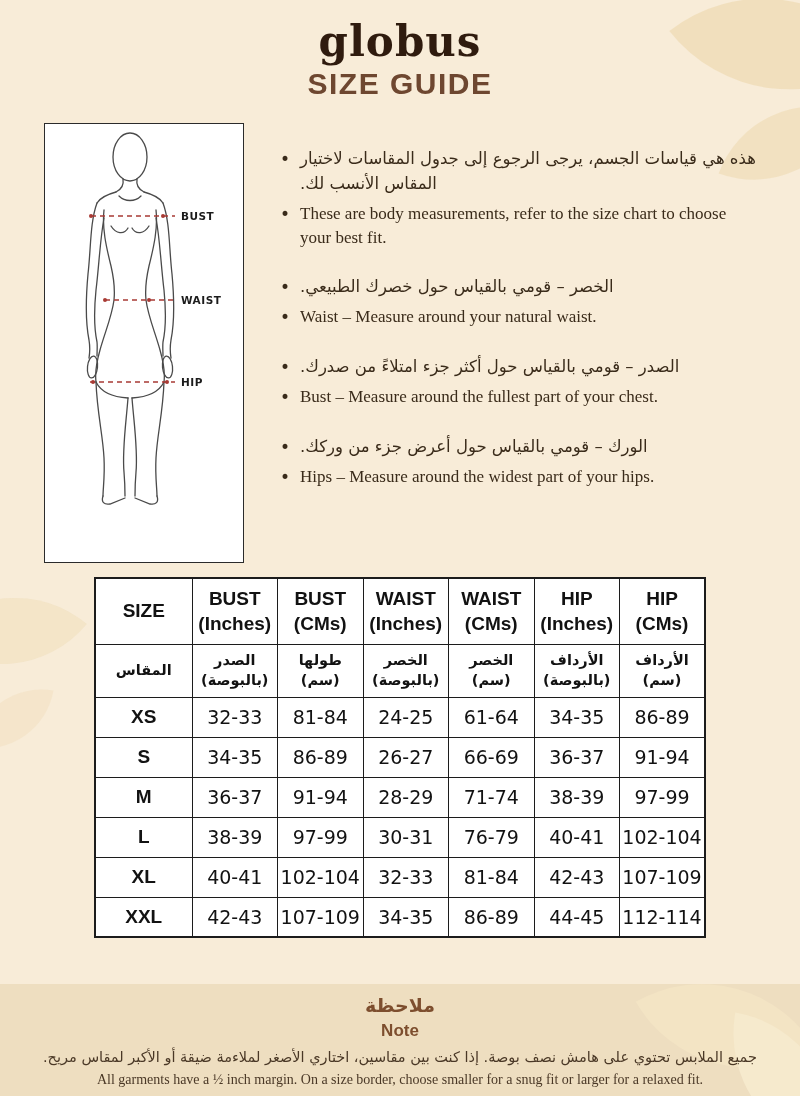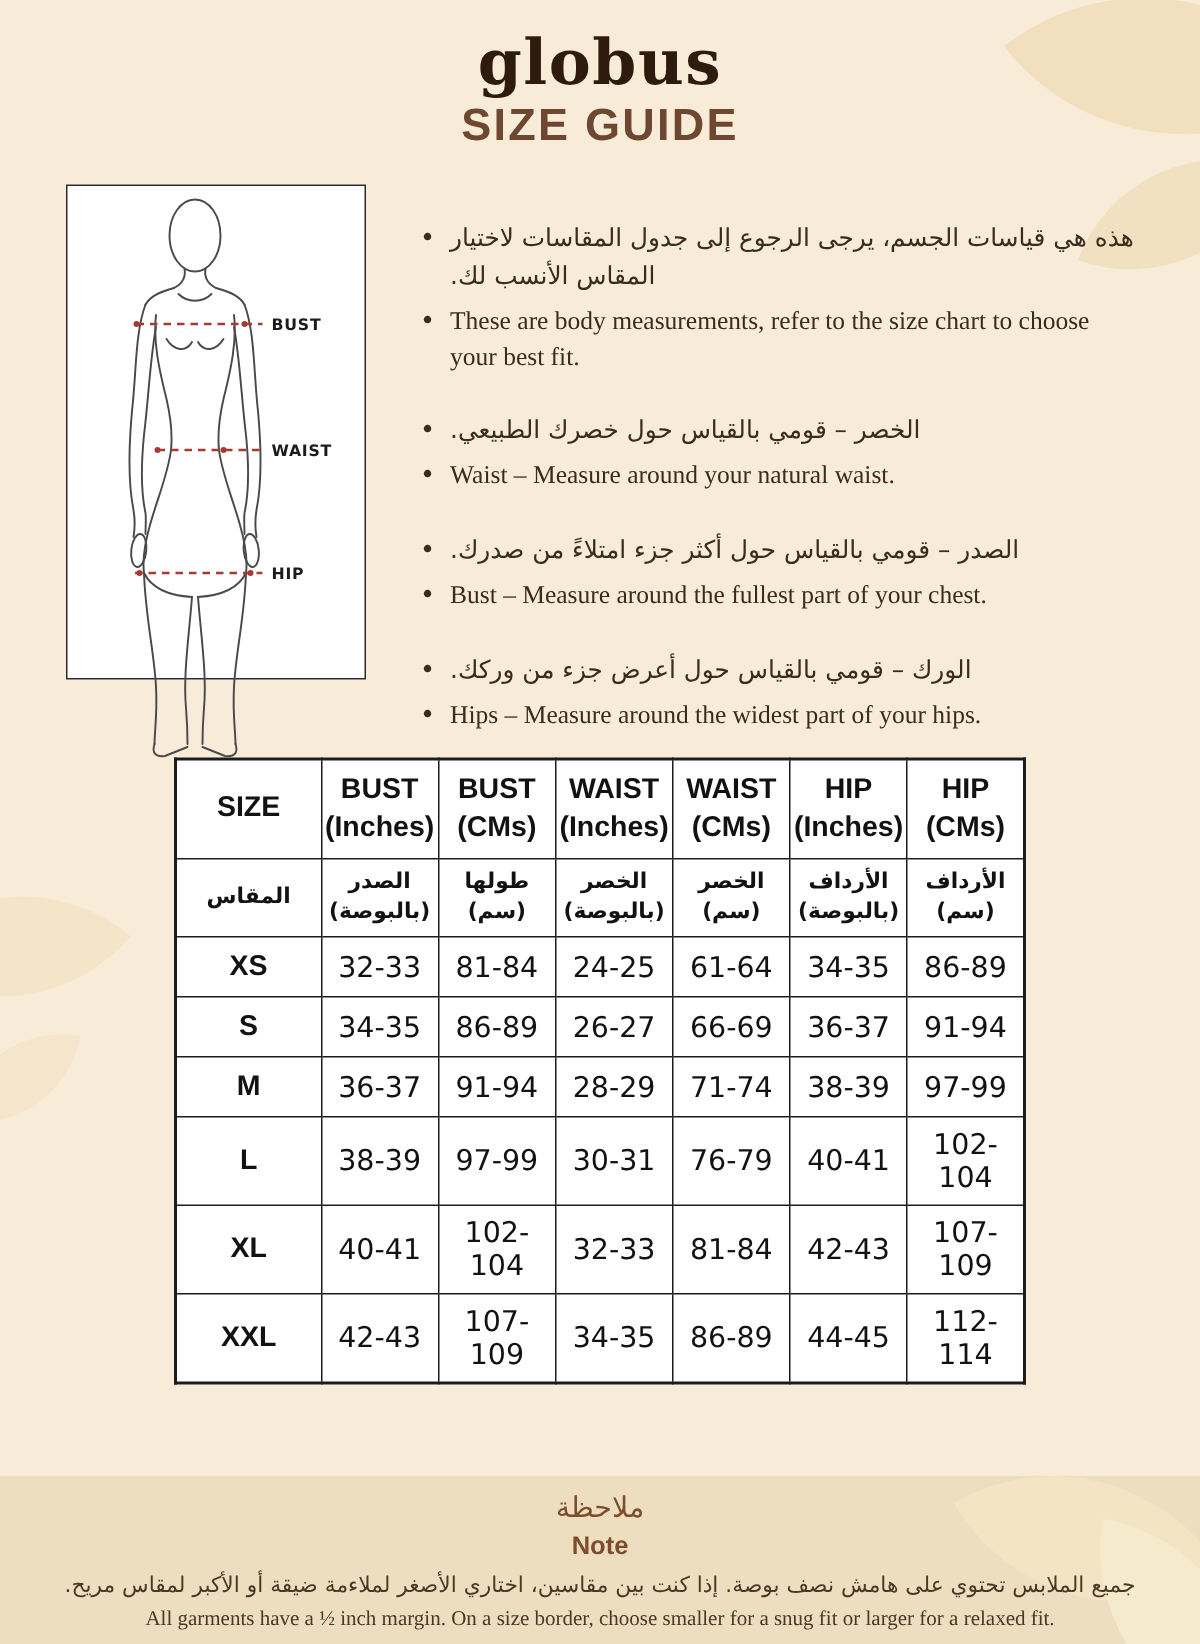--- a/index.html
+++ b/index.html
@@ -39,21 +39,21 @@
   }
   .title{
     margin-top:3px;
     font-family:"Liberation Sans",sans-serif;
     font-size:30px;font-weight:800;letter-spacing:1.5px;
     color:var(--accent-brown);
   }
 
   .top{position:relative;z-index:1;display:flex;gap:36px;padding:0 44px;margin-top:22px;}
   .figure-box{
-    flex:0 0 200px;width:200px;height:330px;
+    flex:0 0 200px;width:200px;height:440px;
     background:#ffffff;border:1.6px solid #2b2b2b;
   }
   .figure-box svg{display:block;}
   .body-line{fill:none;stroke:#4a4a4a;stroke-width:1.3;stroke-linecap:round;}
   .mline{stroke:var(--measure-red);stroke-width:1.6;stroke-dasharray:5 4;}
   .mdot{fill:var(--measure-red);}
   .mlabel{font:700 10.5px "DejaVu Sans",sans-serif;fill:#1c1c1c;letter-spacing:.5px;}
 
   .bullets{flex:1;padding-top:24px;}
   .bullet-group + .bullet-group{margin-top:24px;}
@@ -63,21 +63,21 @@
   .bullet-item .txt{flex:1;}
   .txt.ar{direction:rtl;text-align:left;font-size:16.5px;line-height:1.5;color:var(--ink);}
   .txt.en{font-family:"Liberation Serif",serif;font-size:17px;line-height:1.45;color:var(--ink);}
 
   .model-note{position:relative;z-index:1;margin:20px 44px 0 44px;}
   .model-note .ar{direction:rtl;text-align:left;font-size:16px;line-height:1.55;color:#2c2013;}
   .model-note .en{font-family:"Liberation Serif",serif;font-size:17px;font-weight:600;line-height:1.4;color:#2c2013;}
 
   table.size-chart{
     position:relative;z-index:1;
-    width:568px;margin:14px auto 0 auto;
+    width:612px;margin:14px auto 0 auto;
     border-collapse:collapse;table-layout:fixed;
     background:#ffffff;
     border:2px solid var(--table-border);
   }
   .size-chart col.c-size{width:97px;}
   .size-chart th,.size-chart td{
     border:1.6px solid var(--table-border);
     text-align:center;vertical-align:middle;
     color:#121212;background:#ffffff;
   }
@@ -95,21 +95,21 @@
 
   .note-band{
     position:absolute;left:0;right:0;top:984px;bottom:0;
     background:var(--band-bg);
     text-align:center;padding-top:9px;z-index:1;
   }
   .note-band p{position:relative;z-index:2;}
   .footer-leaf{position:absolute;border-radius:0 100% 0 100%;z-index:1;}
   .footer-leaf1{right:8px;top:-24px;width:132px;height:132px;background:#f3e4c4;transform:rotate(-30deg);}
   .footer-leaf2{right:-44px;top:38px;width:120px;height:120px;background:#f6eacd;transform:rotate(10deg);}
-  .note-title-ar{font-size:19px;font-weight:400;color:var(--note-brown);line-height:1.35;}
+  .note-title-ar{font-size:19px;font-weight:700;color:var(--note-brown);line-height:1.35;}
   .note-title-en{font-family:"Liberation Sans",sans-serif;font-size:17px;font-weight:700;color:var(--note-brown);line-height:1.35;margin-top:1px;}
   .note-body-ar{font-size:14.5px;color:#4a3826;line-height:1.6;margin-top:3px;}
   .note-body-en{font-family:"Liberation Serif",serif;font-size:14px;color:#4a3826;line-height:1.5;white-space:nowrap;}
 </style>
 </head>
 <body>
 
 <div class="page">
 
   <div class="leaf leaf-a"></div>

